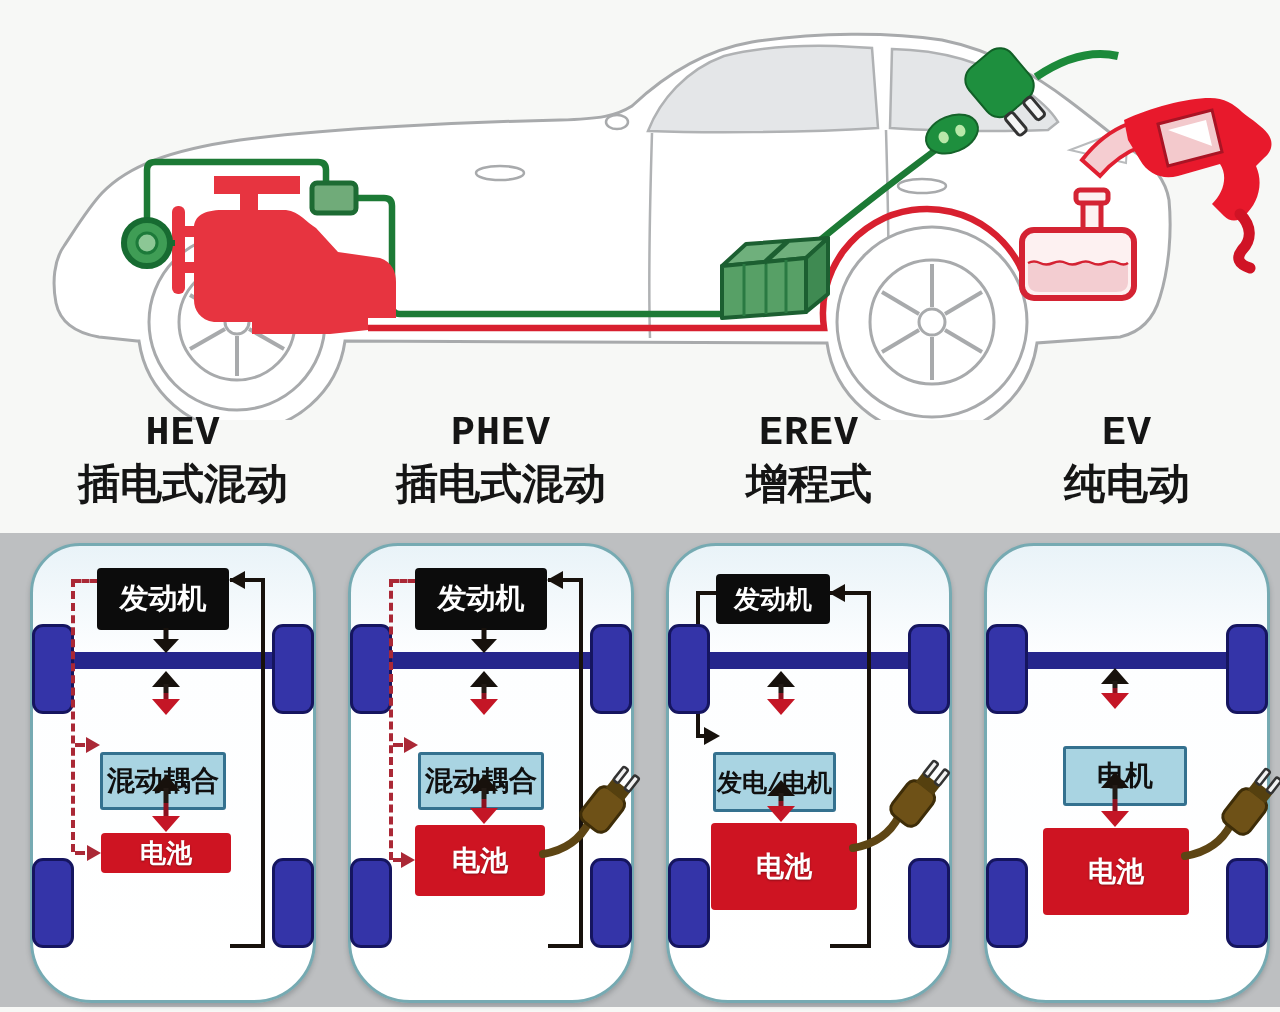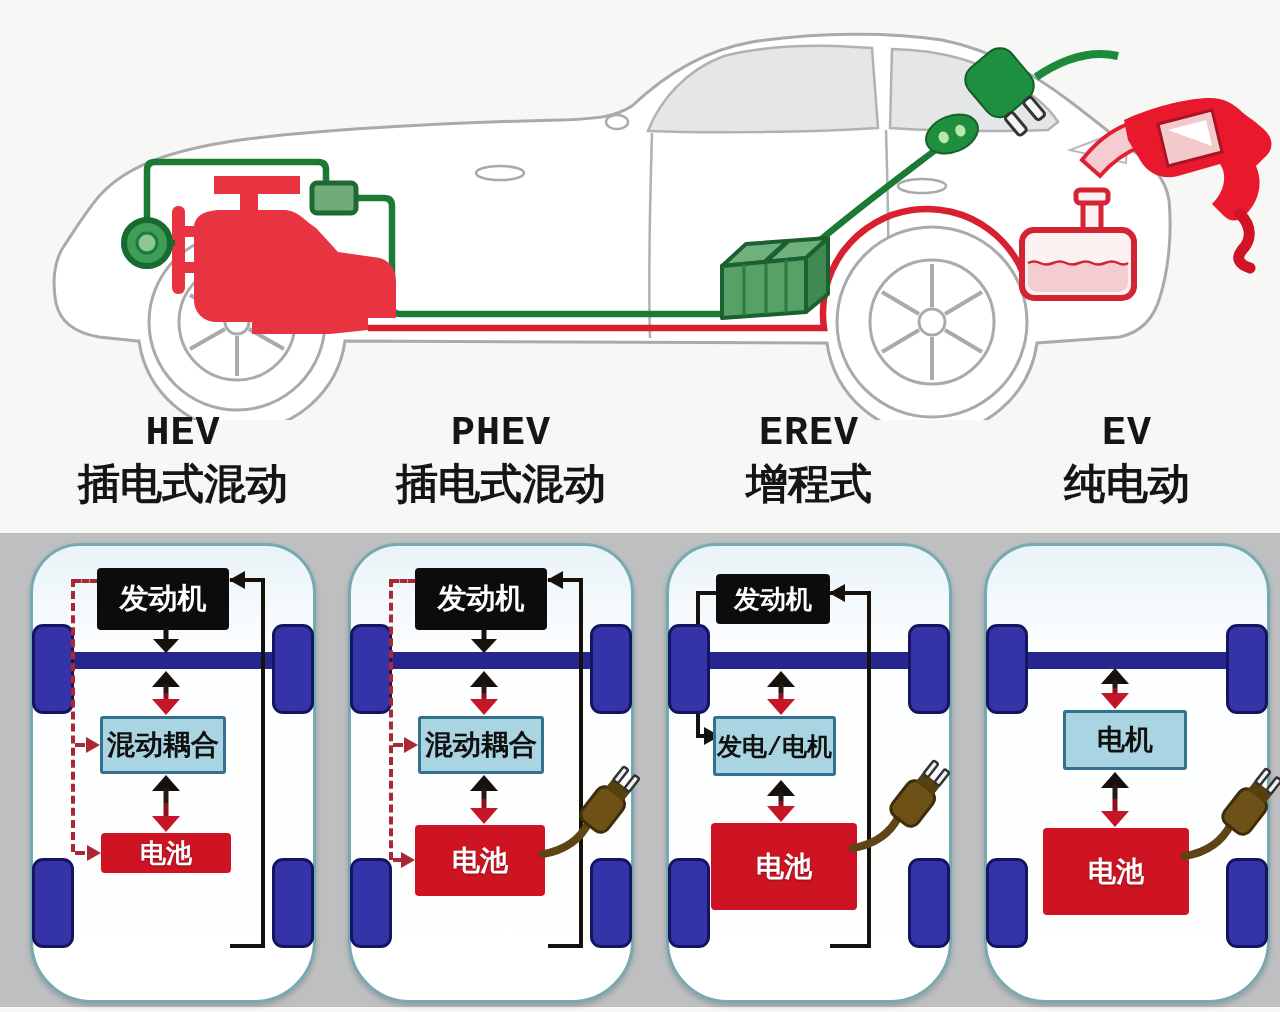--- a/index.html
+++ b/index.html
@@ -18,21 +18,21 @@
         box-shadow:0 3px 5px rgba(40,50,55,.25);padding-left:32px;}
   .card.hev{left:30px}.card.phev{left:348px}.card.erev{left:666px}.card.ev{left:984px}
   .wheel{position:absolute;width:42px;height:90px;background:#3434a8;border:3px solid #15155f;
          border-radius:11px;box-sizing:border-box;z-index:2;}
   .wheel.tl{left:-1px;top:78px}.wheel.tr{right:-1px;top:78px}
   .wheel.bl{left:-1px;top:312px}.wheel.br{right:-1px;top:312px}
   .axle{position:absolute;left:16px;right:16px;top:106px;height:17px;background:#26268c;border-radius:4px;z-index:1;}
   .box{position:absolute;display:flex;align-items:center;justify-content:center;
        font-weight:bold;z-index:3;box-sizing:border-box;}
   .engine{background:#0c0c0c;color:#fff;font-size:29px;border-radius:4px;}
-  .converter{background:#a9d4e2;border:3px solid #34718f;color:#101010;border-radius:3px;}
+  .converter{background:#a9d4e2;border:3px solid #34718f;color:#101010;border-radius:3px;margin-top:36px;}
   .battery{background:#ce1422;color:#fff;border-radius:4px;font-size:28px;text-shadow:0 1px 2px rgba(0,0,0,.35);}
   .arr{position:absolute;z-index:3;}
   
   .loop{position:absolute;box-sizing:border-box;z-index:1;}
   .loop-right{border-top:4px solid #17110c;border-right:4px solid #17110c;border-bottom:4px solid #17110c;}
   .loop-left{border-top:4px solid #17110c;border-left:4px solid #17110c;}
   .stub{position:absolute;border-top:4px solid #17110c;z-index:1;}
   .tri{position:absolute;width:0;height:0;z-index:3;}
   .tri-left{border-top:9px solid transparent;border-bottom:9px solid transparent;border-right:16px solid #17110c;}
   .tri-right-black{border-top:9px solid transparent;border-bottom:9px solid transparent;border-left:16px solid #17110c;}

